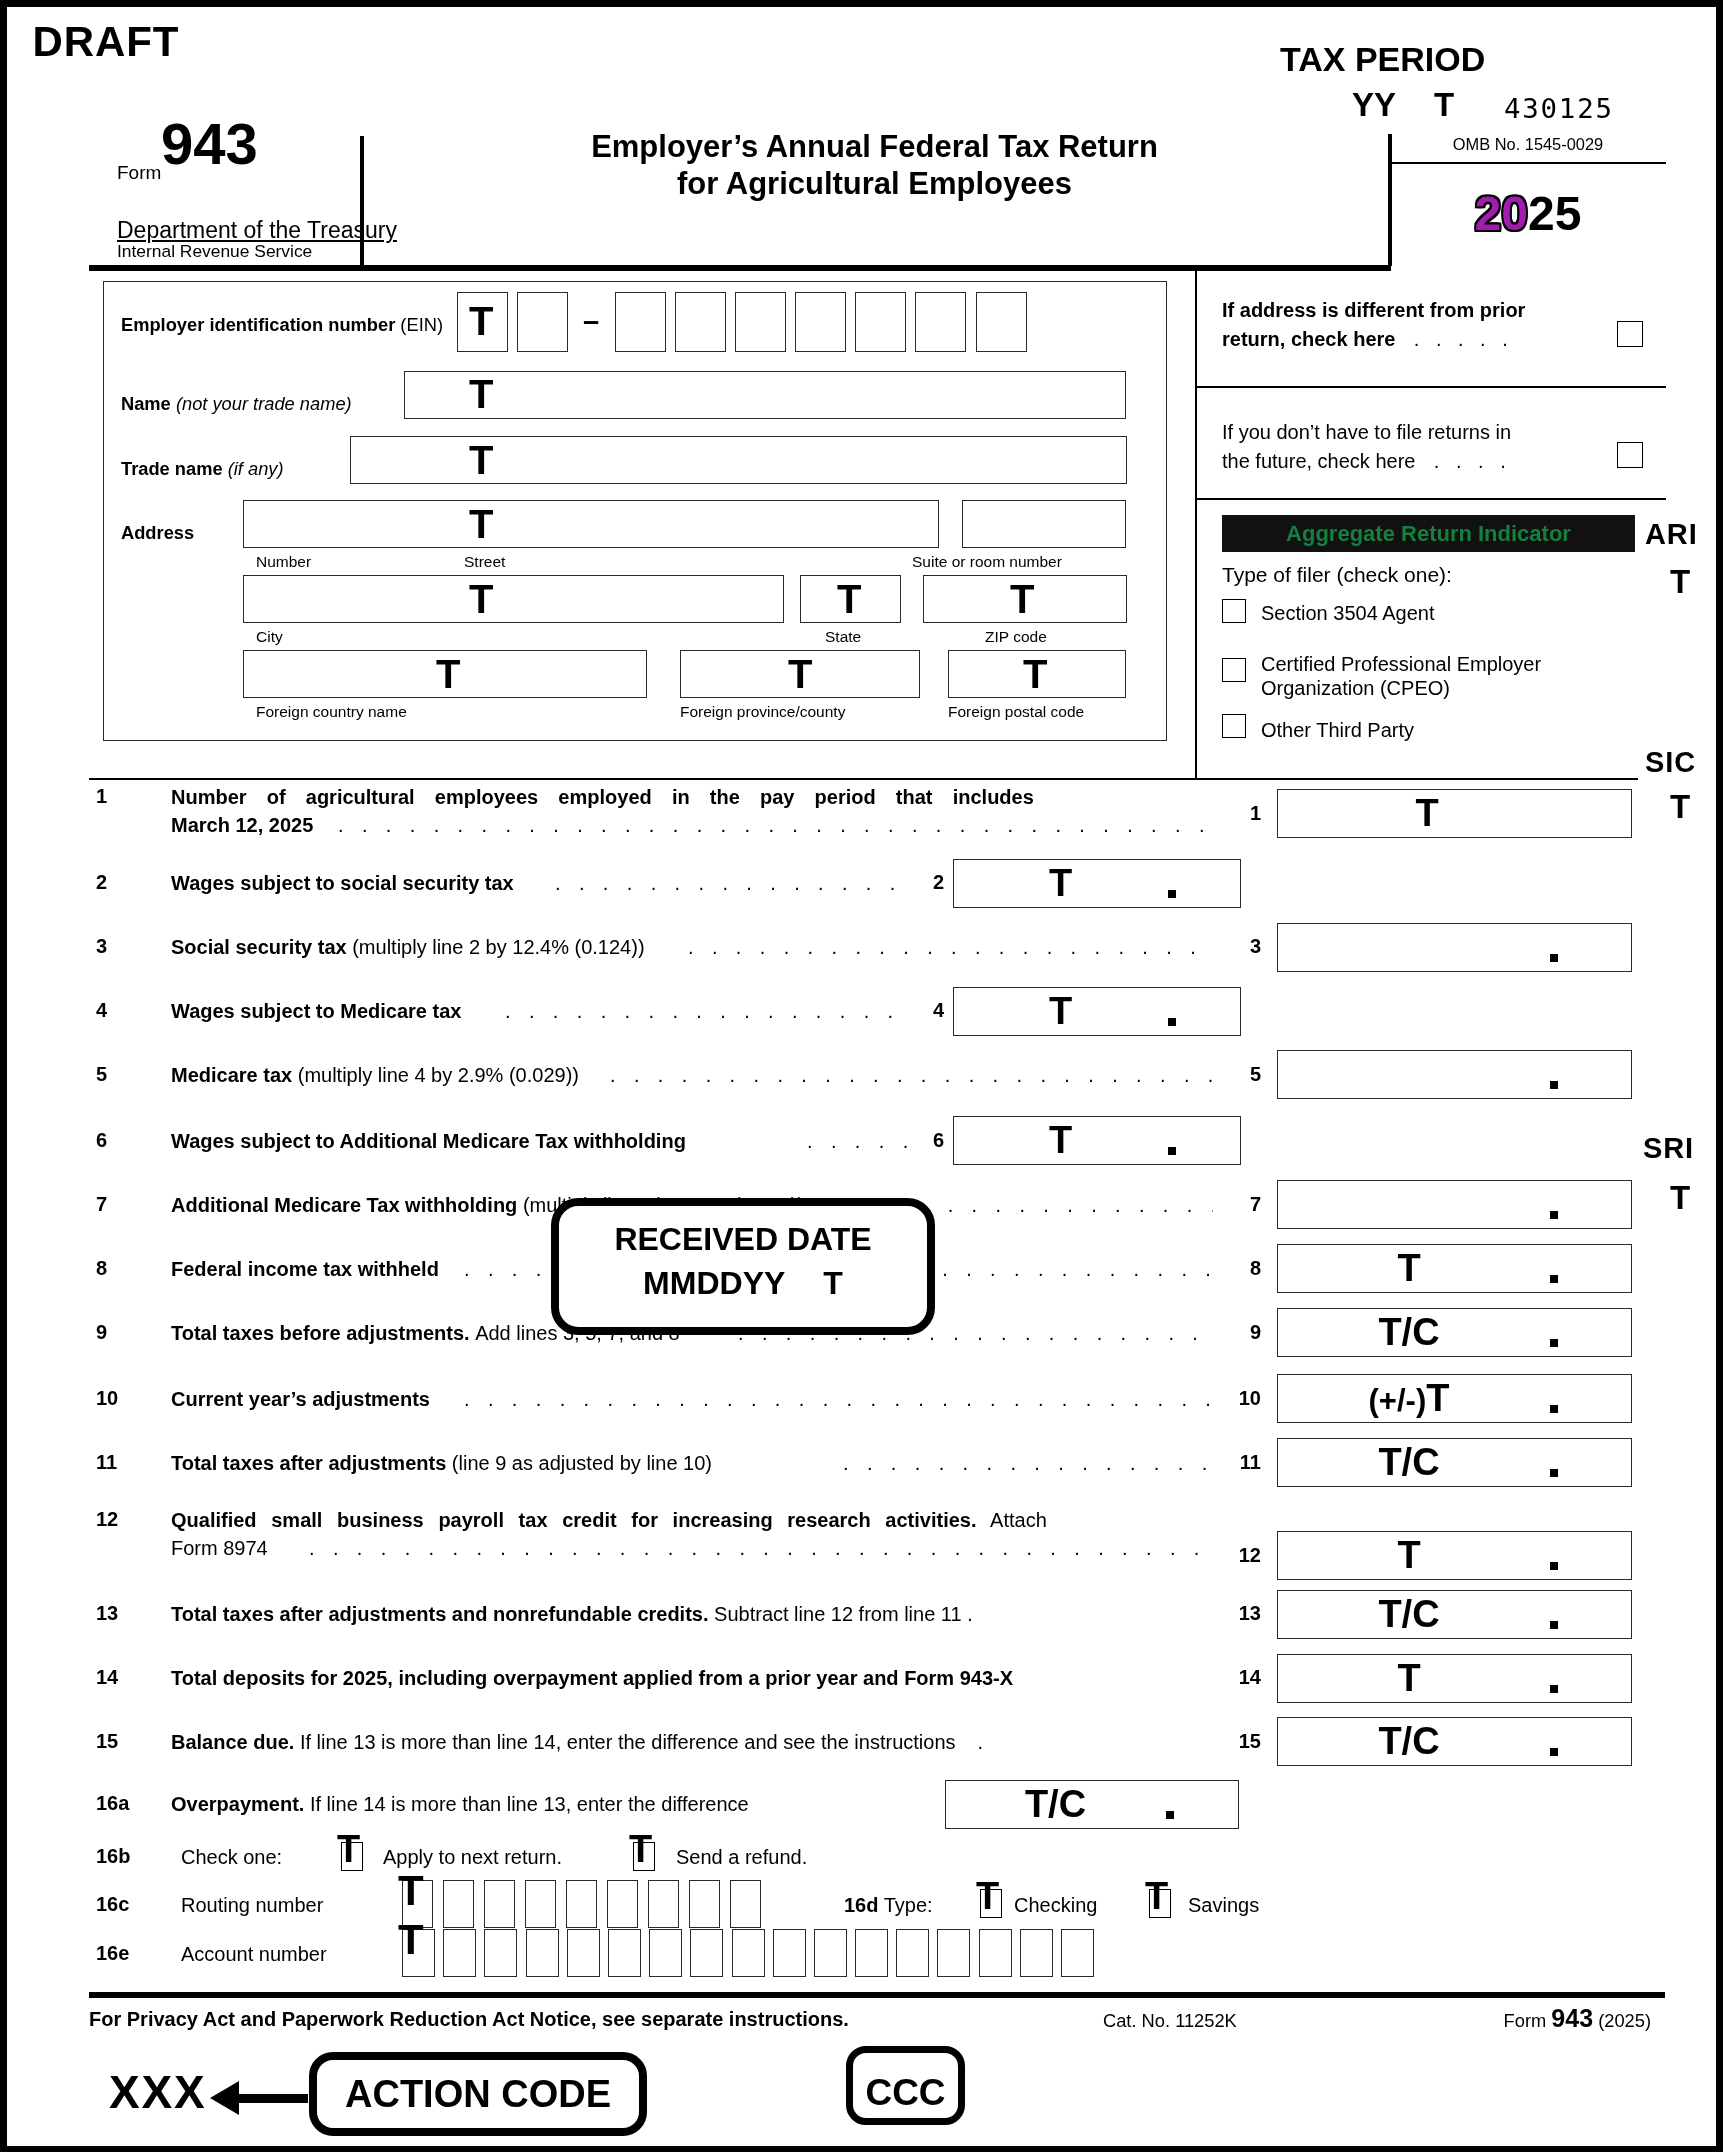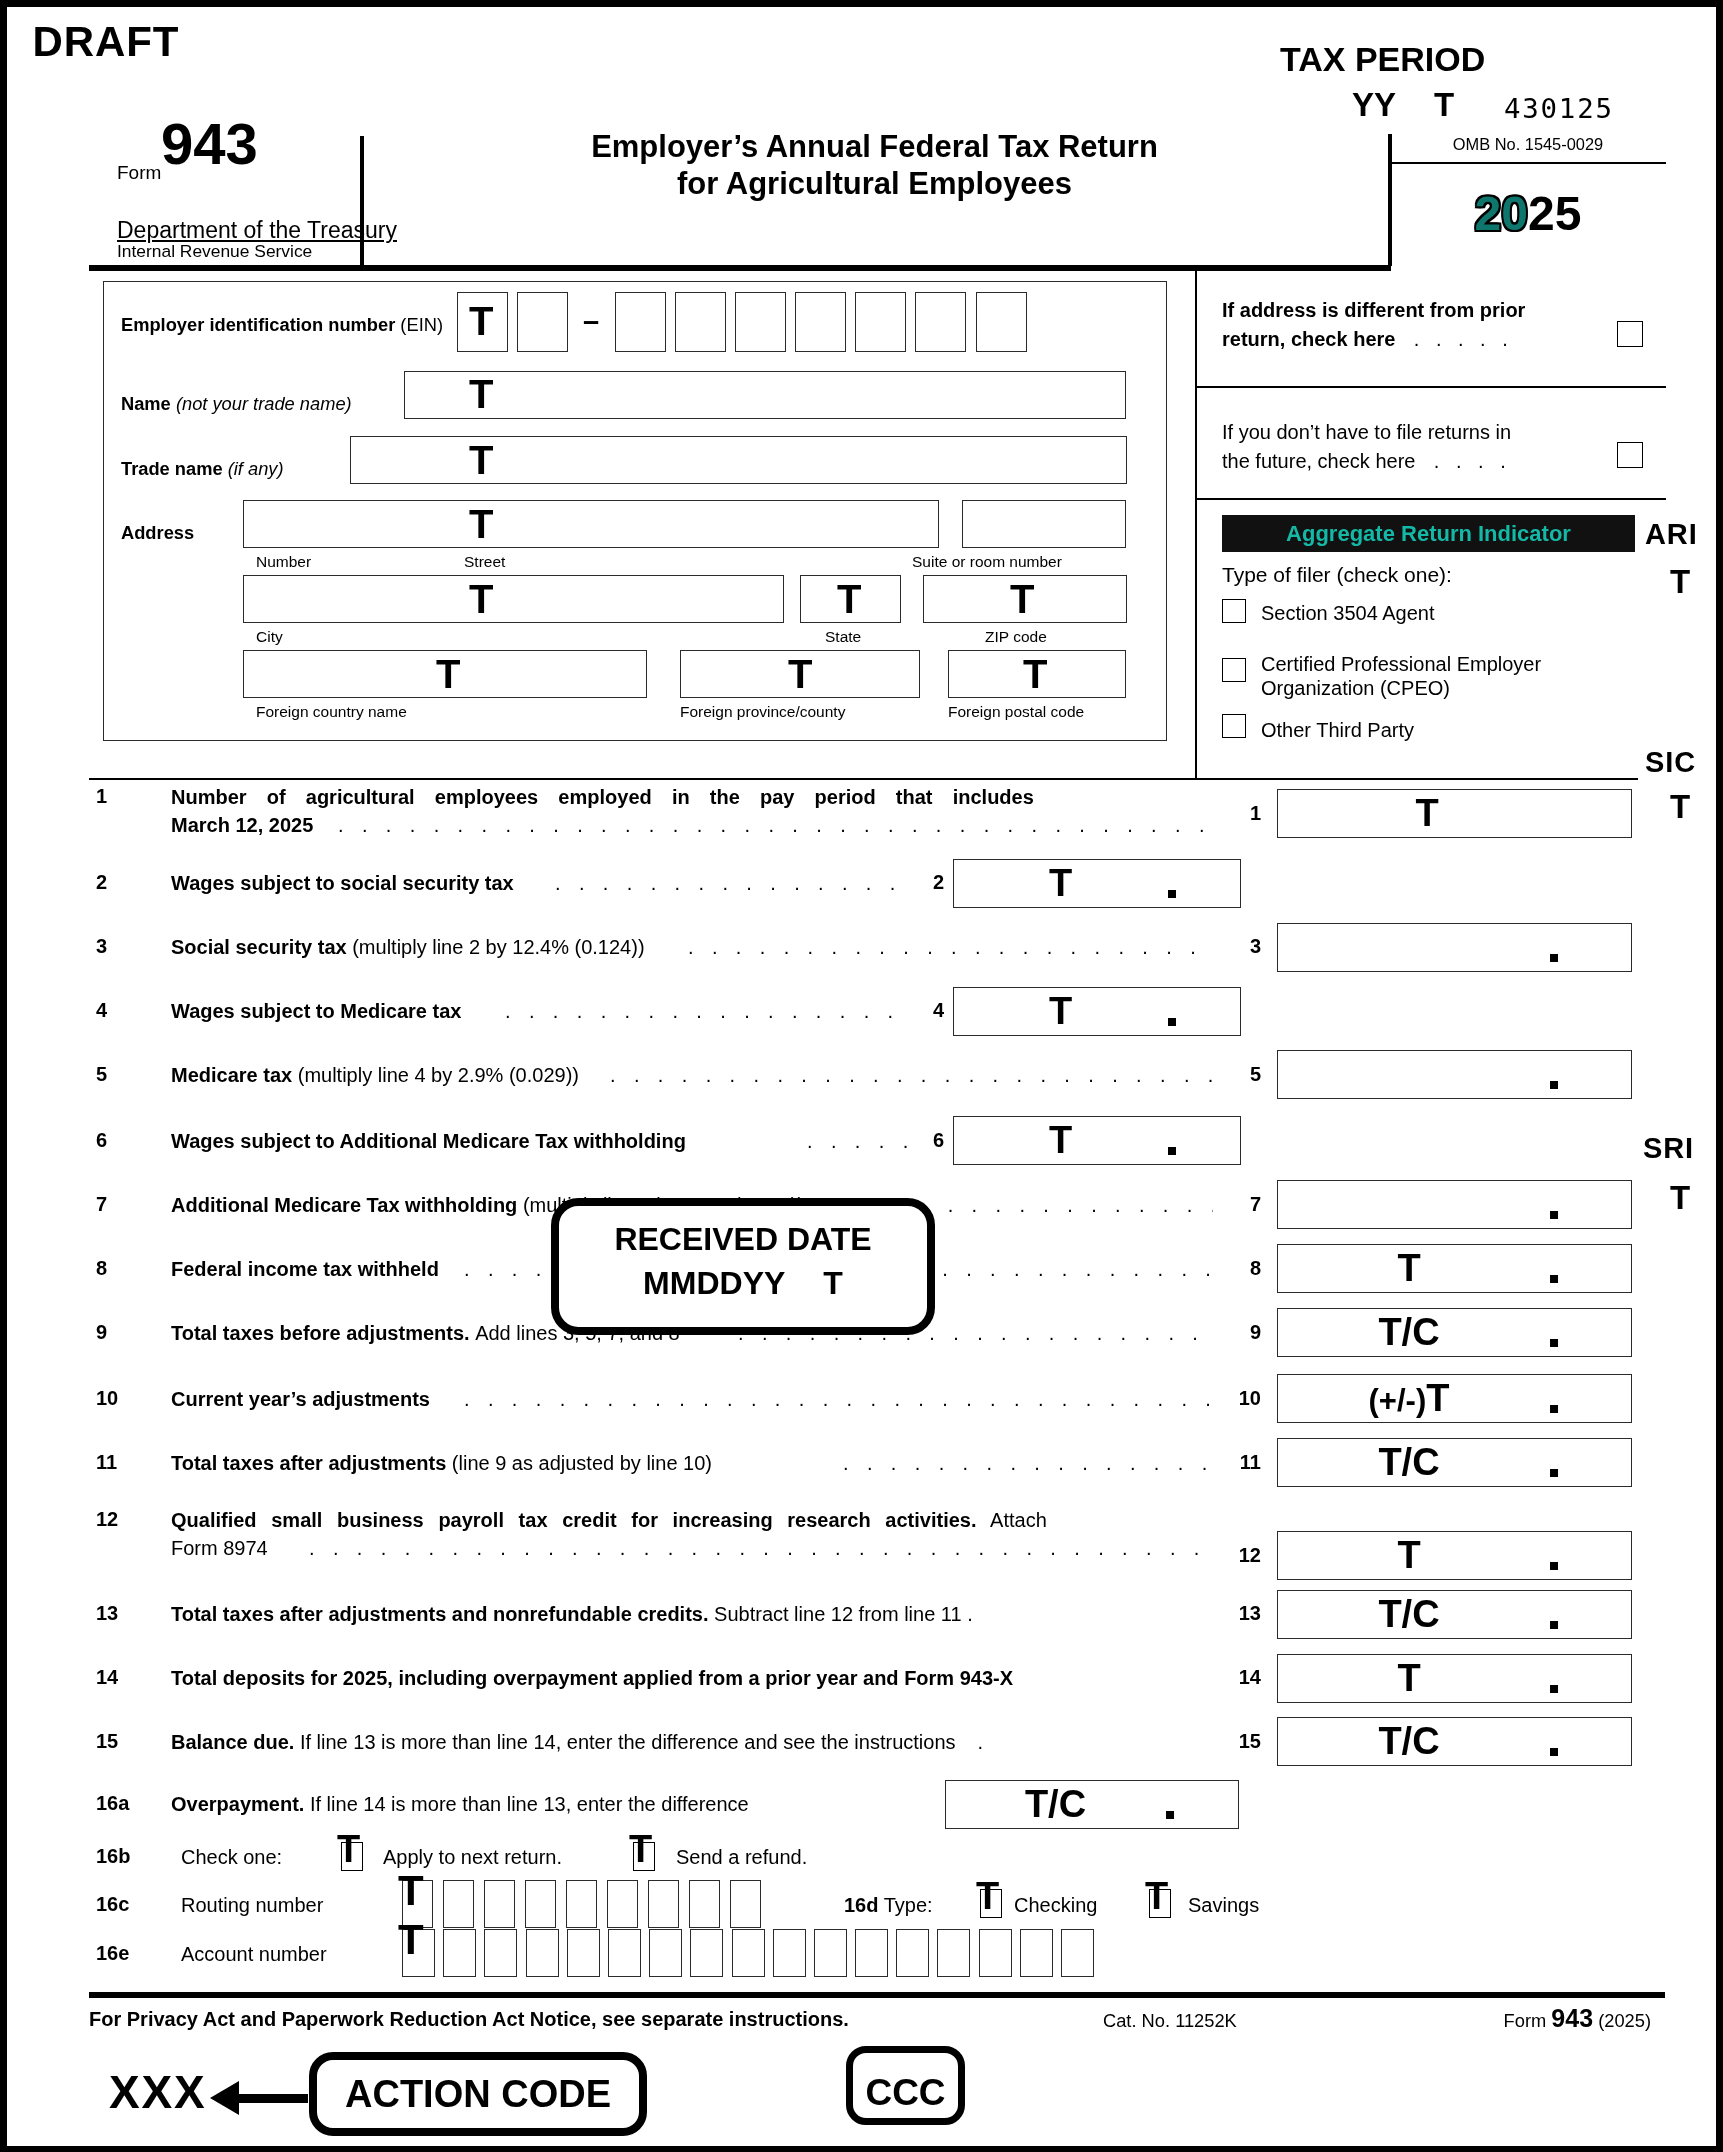--- a/index.html
+++ b/index.html
@@ -24,21 +24,21 @@
   .ein .cell{width:51px;height:60px;margin-right:9.1px;}
   .routing .cell{width:31px;height:48px;margin-right:10px;}
   .account .cell{width:33px;height:48px;margin-right:8.2px;}
   .cb{position:absolute;width:25.6px;height:25.6px;border:1.8px solid #000;background:#fff;box-sizing:border-box;}
   .cbt{position:absolute;width:31px;height:44px;}
   .cbt .bx{position:absolute;left:2.7px;top:11px;width:22px;height:29px;border:1.8px solid #000;background:#fff;box-sizing:border-box;}
   .cbt .tt{position:absolute;left:-0.9px;top:-1.8px;font-weight:bold;font-size:38px;line-height:40px;}
   .mcode{position:absolute;font-weight:bold;font-size:29px;line-height:31px;letter-spacing:0.9px;}
   .vline{position:absolute;background:#000;}
   .hline{position:absolute;background:#000;}
-  .outline20{color:#0f766e;text-shadow:-1.8px 0 0 #000,1.8px 0 0 #000,0 -1.8px 0 #000,0 1.8px 0 #000,-1.8px -1.8px 0 #000,1.8px 1.8px 0 #000,-1.8px 1.8px 0 #000,1.8px -1.8px 0 #000;}
+  .outline20{color:#a21caf;text-shadow:-1.8px 0 0 #000,1.8px 0 0 #000,0 -1.8px 0 #000,0 1.8px 0 #000,-1.8px -1.8px 0 #000,1.8px 1.8px 0 #000,-1.8px 1.8px 0 #000,1.8px -1.8px 0 #000;}
   .stamp{position:absolute;border:8.2px solid #000;border-radius:27.4px;background:#fff;text-align:center;box-sizing:border-box;}
   .mono{font-family:"DejaVu Sans Mono",monospace;}
 </style>
 </head>
 <body>
 
 <div class="page">
 
   <div class="abs b" style="left:25.6px;top:11px;font-size:42px;letter-spacing:0.9px;">DRAFT</div>
 
@@ -136,21 +136,21 @@
   <div class="hline" style="left:1188px;top:379px;width:471px;height:1.8px;"></div>
 
   <div class="abs t22" style="left:1215px;top:413px;">If you don’t have to file returns in</div>
   <div class="abs t22" style="left:1215px;top:442px;">
     <span>the future, check here</span>
     <span style="margin-left:12.8px;letter-spacing:5.5px;">.    .    .    .</span>
   </div>
   <div class="cb" style="left:1610px;top:435px;"></div>
   <div class="hline" style="left:1188px;top:491px;width:471px;height:1.8px;"></div>
 
-  <div class="abs" style="left:1215px;top:508px;width:413px;height:37px;background:#111;color:#14b8a6;text-align:center;font-weight:bold;font-size:22px;line-height:37px;">Aggregate Return Indicator</div>
+  <div class="abs" style="left:1215px;top:508px;width:413px;height:37px;background:#111;color:#15803d;text-align:center;font-weight:bold;font-size:22px;line-height:37px;">Aggregate Return Indicator</div>
   <div class="abs" style="left:1215px;top:556px;font-size:21px;">Type of filer (check one):</div>
 
   <div class="cb" style="left:1215px;top:592px;width:24px;height:24px;"></div>
   <div class="abs t22" style="left:1254px;top:594px;">Section 3504 Agent</div>
 
   <div class="cb" style="left:1215px;top:651px;width:24px;height:24px;"></div>
   <div class="abs t22" style="left:1254px;top:645px;">Certified Professional Employer</div>
   <div class="abs t22" style="left:1254px;top:669px;">Organization (CPEO)</div>
 
   <div class="cb" style="left:1215px;top:707px;width:24px;height:24px;"></div>

